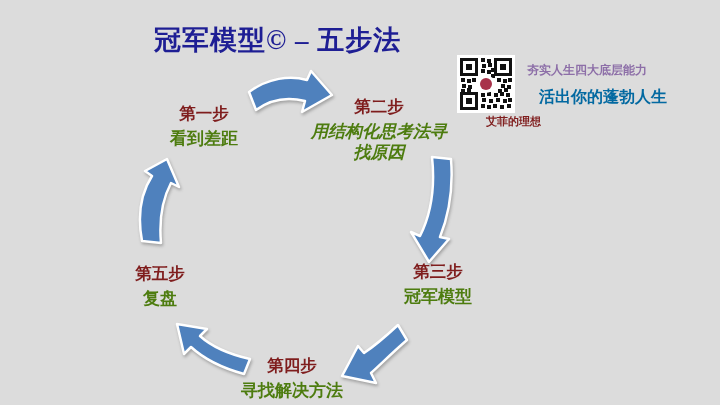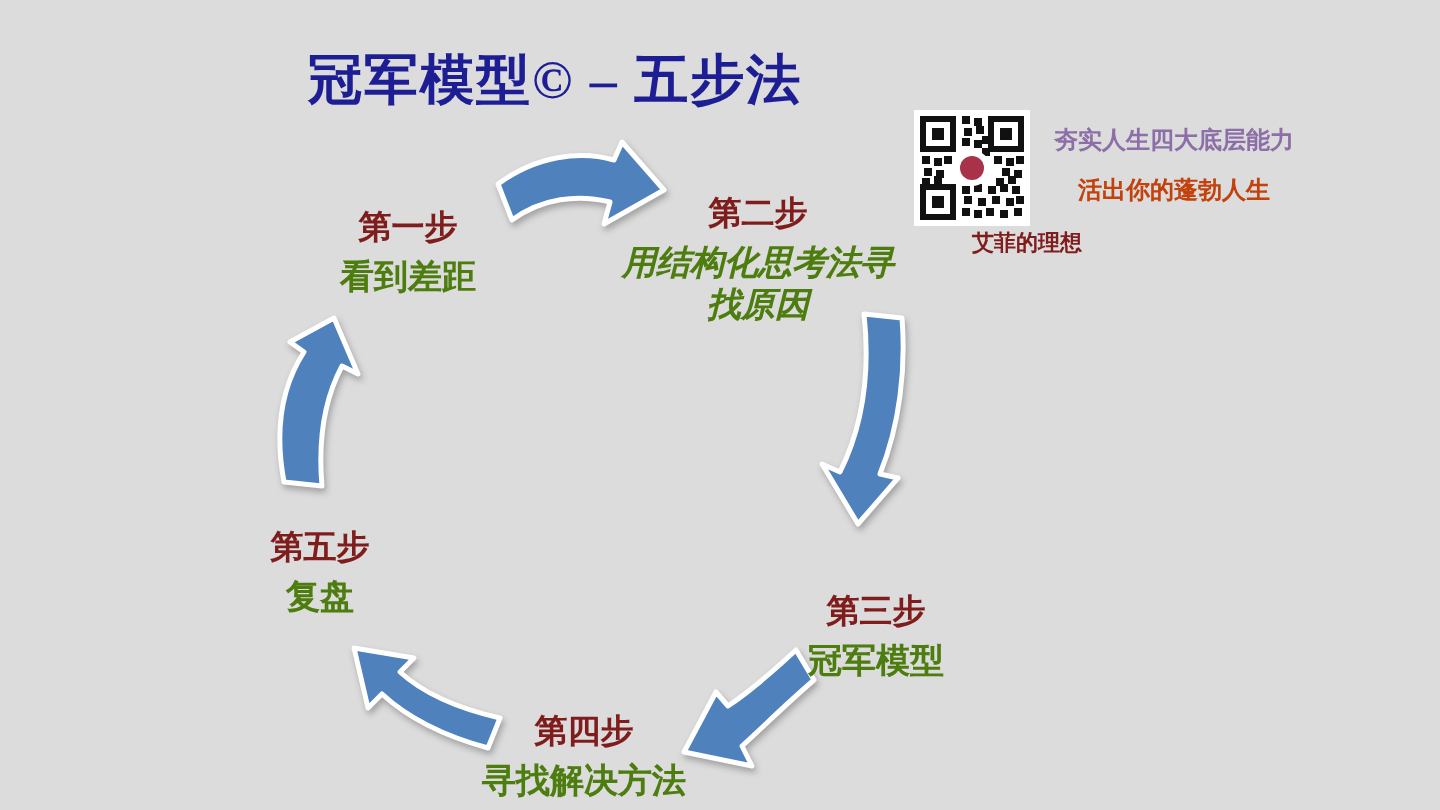--- a/index.html
+++ b/index.html
@@ -30,21 +30,21 @@
   .qr-label{
     position:absolute;left:452px;top:114px;
     font-size:11px;font-weight:bold;color:#7f1d1d;white-space:nowrap;margin-left:34px;
   }
   .slogan-line1{
     position:absolute;left:527px;top:62px;
     font-size:12px;font-weight:bold;color:#8d6fa8;white-space:nowrap;
   }
   .slogan-line2{
     position:absolute;left:539px;top:87px;
-    font-size:12px;font-weight:bold;color:#c2410c;white-space:nowrap;
+    font-size:16px;font-weight:bold;color:#0369a1;white-space:nowrap;
   }
 </style>
 </head>
 <body>
 
 <div class="slide">
 
   <div class="title">冠军模型© – 五步法</div>
 
   <svg class="arrows" viewBox="0 0 720 405">
@@ -58,21 +58,21 @@
   <div class="step step1" style="left:134px;top:103px;width:140px;">
     <div class="step-label">第一步</div>
     <div class="step-desc">看到差距</div>
   </div>
 
   <div class="step step2" style="left:304px;top:96px;width:150px;">
     <div class="step-label">第二步</div>
     <div class="step-desc">用结构化思考法寻找原因</div>
   </div>
 
-  <div class="step step3" style="left:368px;top:261px;width:140px;margin-top:34px;">
+  <div class="step step3" style="left:368px;top:261px;width:140px;">
     <div class="step-label">第三步</div>
     <div class="step-desc">冠军模型</div>
   </div>
 
   <div class="step step4" style="left:212px;top:355px;width:160px;">
     <div class="step-label">第四步</div>
     <div class="step-desc">寻找解决方法</div>
   </div>
 
   <div class="step step5" style="left:90px;top:263px;width:140px;">

